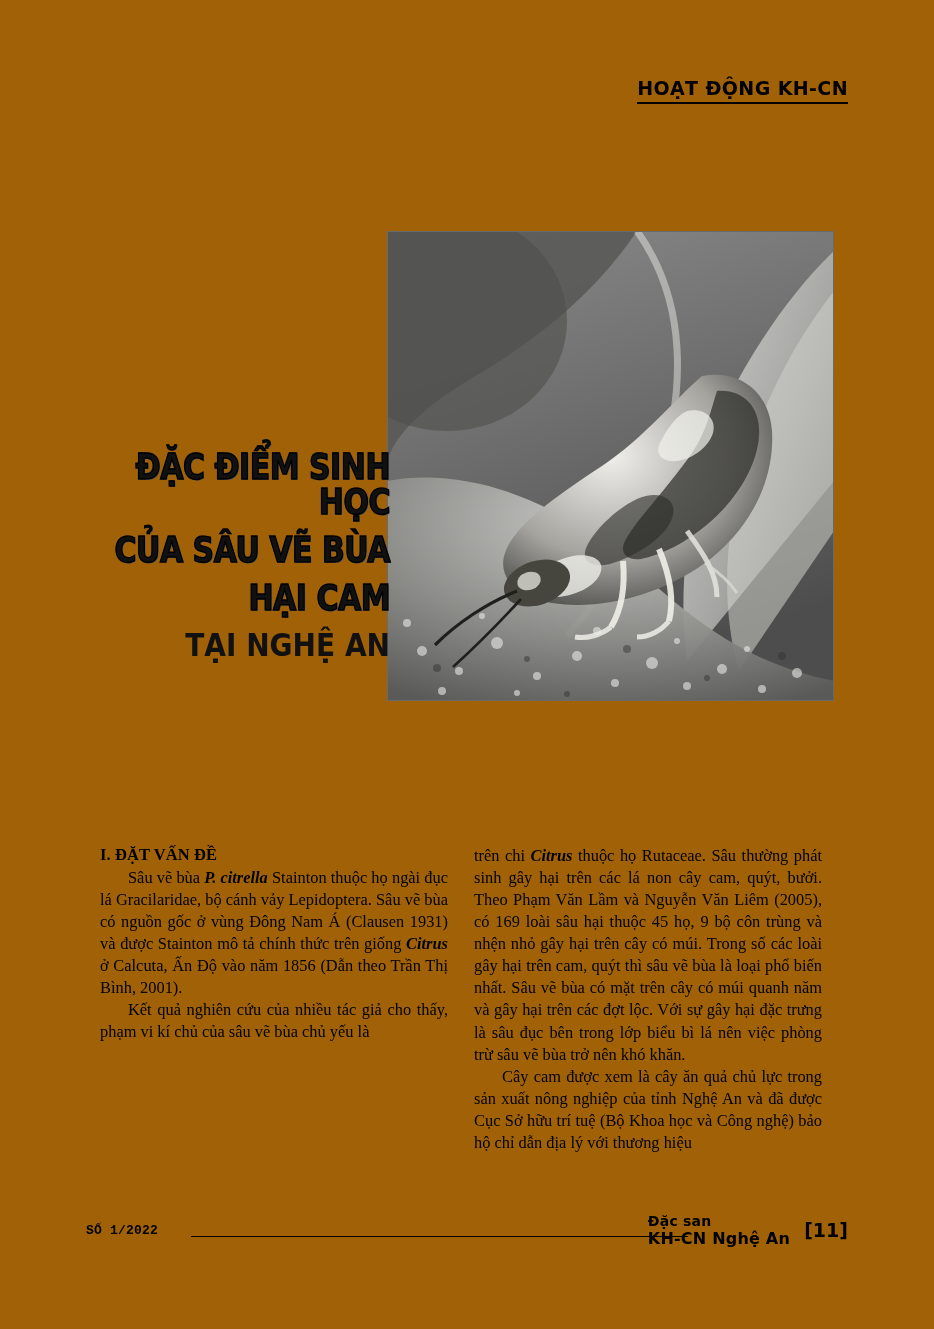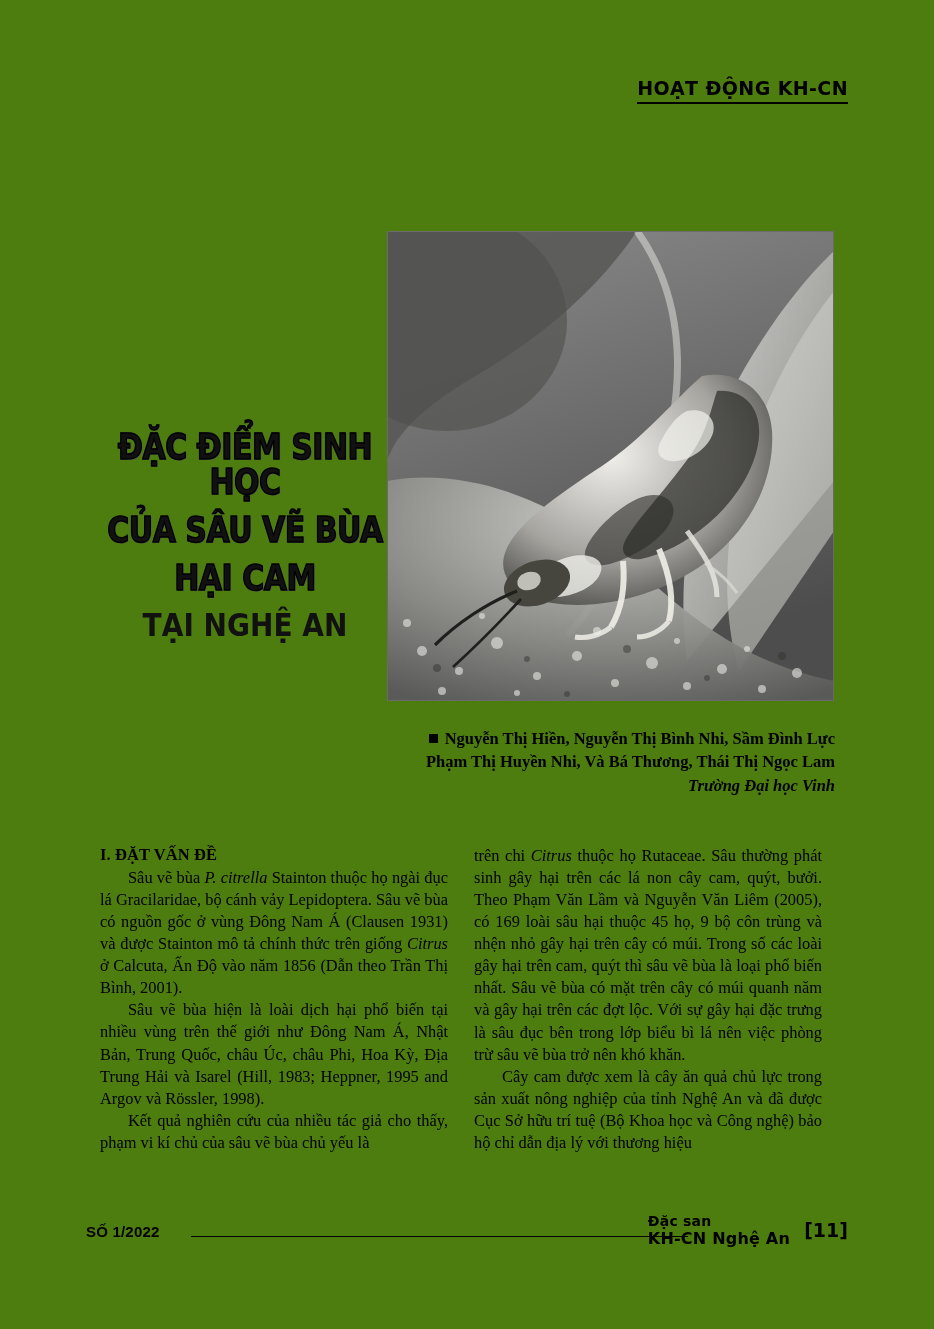--- a/index.html
+++ b/index.html
@@ -8,21 +8,21 @@
     background: #ffffff;
   }
   body {
     font-family: "Liberation Serif", serif;
     color: #000000;
   }
   .page {
     position: relative;
     width: 934px;
     height: 1329px;
-    background: #4d7c0f;
+    background: #a16207;
     overflow: hidden;
     box-sizing: border-box;
     padding-left: 37px;
   }
 
   
   .header {
     position: absolute;
     top: 78px;
     right: 86px;
@@ -49,23 +49,23 @@
     height: 470px;
     background: #6e6e6e;
     overflow: hidden;
   }
   .photo svg { display: block; }
 
   
   .title-block {
     position: absolute;
     left: 100px;
-    top: 440px;
+    top: 460px;
     width: 290px;
-    text-align: center;
+    text-align: right;
   }
   .title-line {
     font-family: "DejaVu Sans", sans-serif;
     font-weight: bold;
     font-size: 30px;
     line-height: 1.0;
     letter-spacing: -0.5px;
     margin-bottom: 18px;
     color: #111;
     -webkit-text-stroke: 1.2px #000;
@@ -128,44 +128,44 @@
   p.body {
     margin: 0;
     font-size: 16.4px;
     line-height: 1.345;
     text-align: justify;
     text-indent: 28px;
     hyphens: manual;
   }
   p.body.first { text-indent: 28px; }
   p.body.noindent { text-indent: 0; }
-  i { font-style: italic; }
+  i { font-style: italic; font-weight: bold; }
 
   
   .footer {
     position: absolute;
     left: 86px;
     right: 86px;
     bottom: 72px;
     height: 34px;
   }
   .footer-rule {
     position: absolute;
     left: 105px;
     right: 160px;
     top: 13px;
     border-top: 1.6px solid #000;
   }
   .footer-left {
     position: absolute;
     left: 0;
     top: 0;
-    font-family: Liberation Sans, sans-serif;
-    font-weight: bold;
-    font-size: 15px;
+    font-family: Liberation Mono, monospace;
+    font-weight: bold;
+    font-size: 13px;
     letter-spacing: 0.2px;
   }
   .footer-brand {
     position: absolute;
     right: 58px;
     top: -9px;
     text-align: left;
     font-family: "DejaVu Sans", sans-serif;
     line-height: 1.12;
   }
@@ -295,33 +295,25 @@
     </svg>
   </div>
 
   <div class="title-block">
     <div class="title-line">ĐẶC ĐIỂM SINH HỌC</div>
     <div class="title-line">CỦA SÂU VẼ BÙA</div>
     <div class="title-line">HẠI CAM</div>
     <div class="title-line plain">TẠI NGHỆ AN</div>
   </div>
 
-  <div class="authors">
-    <div>
-      <span class="sq"></span><span>Nguyễn Thị Hiền, Nguyễn Thị Bình Nhi, Sầm Đình Lực</span>
-    </div>
-    <div>Phạm Thị Huyền Nhi, Và Bá Thương, Thái Thị Ngọc Lam</div>
-    <div class="affil">Trường Đại học Vinh</div>
-  </div>
 
   <div class="columns">
     <div class="col">
       <div class="section-title">I. ĐẶT VẤN ĐỀ</div>
       <p class="body first">Sâu vẽ bùa <i>P. citrella</i> Stainton thuộc họ ngài đục lá Gracilaridae, bộ cánh vảy Lepidoptera. Sâu vẽ bùa có nguồn gốc ở vùng Đông Nam Á (Clausen 1931) và được Stainton mô tả chính thức trên giống <i>Citrus</i> ở Calcuta, Ấn Độ vào năm 1856 (Dẫn theo Trần Thị Bình, 2001).</p>
-      <p class="body">Sâu vẽ bùa hiện là loài dịch hại phổ biến tại nhiều vùng trên thế giới như Đông Nam Á, Nhật Bản, Trung Quốc, châu Úc, châu Phi, Hoa Kỳ, Địa Trung Hải và Isarel (Hill, 1983; Heppner, 1995 and Argov và Rössler, 1998).</p>
       <p class="body">Kết quả nghiên cứu của nhiều tác giả cho thấy, phạm vi kí chủ của sâu vẽ bùa chủ yếu là</p>
     </div>
     <div class="col">
       <p class="body noindent">trên chi <i>Citrus</i> thuộc họ Rutaceae. Sâu thường phát sinh gây hại trên các lá non cây cam, quýt, bưởi. Theo Phạm Văn Lầm và Nguyễn Văn Liêm (2005), có 169 loài sâu hại thuộc 45 họ, 9 bộ côn trùng và nhện nhỏ gây hại trên cây có múi. Trong số các loài gây hại trên cam, quýt thì sâu vẽ bùa là loại phổ biến nhất. Sâu vẽ bùa có mặt trên cây có múi quanh năm và gây hại trên các đợt lộc. Với sự gây hại đặc trưng là sâu đục bên trong lớp biểu bì lá nên việc phòng trừ sâu vẽ bùa trở nên khó khăn.</p>
       <p class="body">Cây cam được xem là cây ăn quả chủ lực trong sản xuất nông nghiệp của tỉnh Nghệ An và đã được Cục Sở hữu trí tuệ (Bộ Khoa học và Công nghệ) bảo hộ chỉ dẫn địa lý với thương hiệu</p>
     </div>
   </div>
 
   <div class="footer">
     <div class="footer-left">SỐ 1/2022</div>

